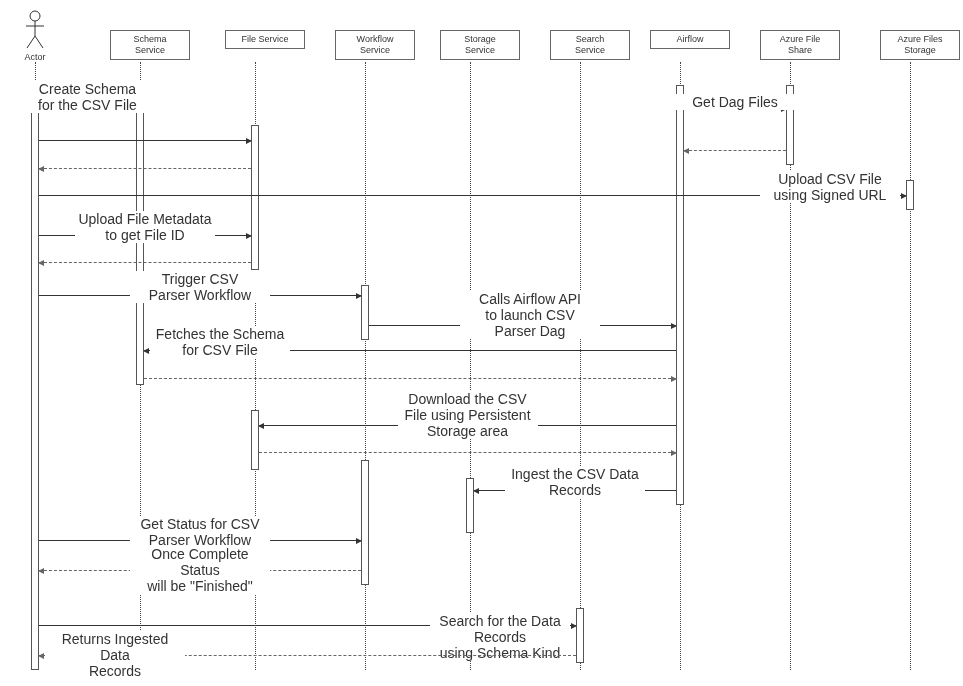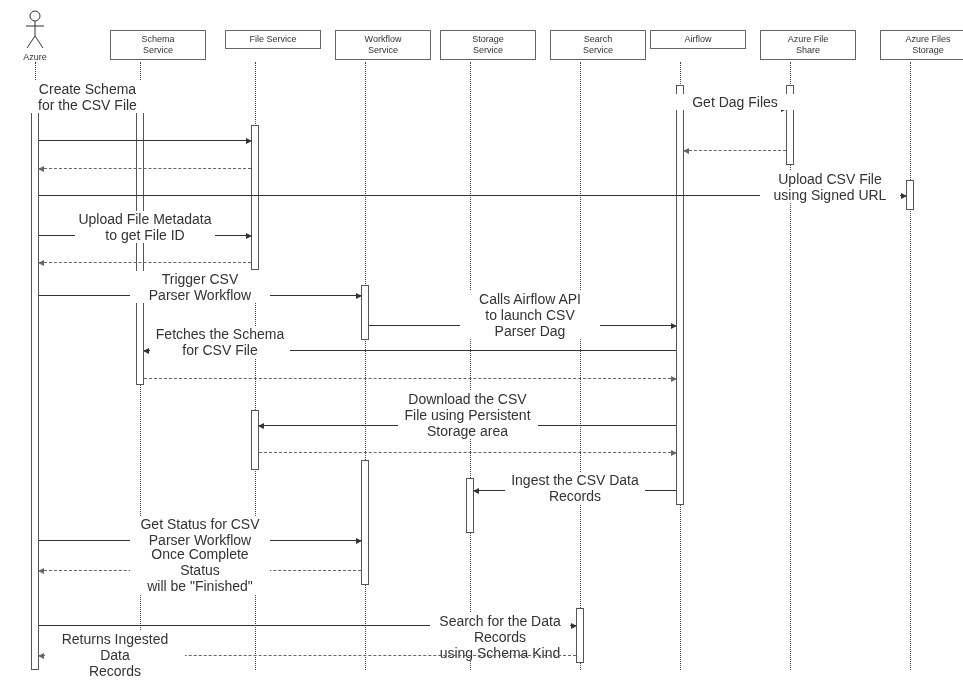--- a/index.html
+++ b/index.html
@@ -31,21 +31,21 @@
     width: 42px;
     text-align: center;
     font-size: 9px;
   }
   
   .participant {
     position: absolute;
     top: 30px;
     border: 1px solid #666;
     background: #fff;
-    padding: 3px 20px;
+    padding: 3px 12px;
     text-align: center;
     font-size: 9px;
     line-height: 1.2;
     width: 54px;
   }
   
   .lifeline {
     position: absolute;
     border-left: 1px dotted #444;
     width: 0;
@@ -100,21 +100,21 @@
 
   <div class="actor-figure">
     <svg width="22" height="40" viewBox="0 0 22 40">
       <circle cx="11" cy="6" r="5" fill="none" stroke="#333" stroke-width="1"></circle>
       <line x1="11" y1="11" x2="11" y2="26" stroke="#333" stroke-width="1"></line>
       <line x1="2" y1="16" x2="20" y2="16" stroke="#333" stroke-width="1"></line>
       <line x1="11" y1="26" x2="3" y2="38" stroke="#333" stroke-width="1"></line>
       <line x1="11" y1="26" x2="19" y2="38" stroke="#333" stroke-width="1"></line>
     </svg>
   </div>
-  <div class="actor-label">Azure</div>
+  <div class="actor-label">Actor</div>
 
 <div class="participant" style="left: 110px; white-space: pre-line;">Schema
 Service</div>
     <div class="lifeline" style="left: 140px; top: 62px; height: 608px;"></div>
     <div class="participant" style="left: 225px; white-space: pre-line;">File Service</div>
     <div class="lifeline" style="left: 255px; top: 62px; height: 608px;"></div>
     <div class="participant" style="left: 335px; white-space: pre-line;">Workflow
 Service</div>
     <div class="lifeline" style="left: 365px; top: 62px; height: 608px;"></div>
     <div class="participant" style="left: 440px; white-space: pre-line;">Storage
@@ -198,21 +198,21 @@
     </div>
     <div class="msg-label" style="white-space: pre-line; left: 397.5px; width: 140px; top: 391px;">Download the CSV
 File using Persistent
 Storage area</div>
     <div class="msg dashed" style="left: 259px; top: 452px; width: 417px;">
       <div class="arrow-r"></div>
     </div>
     <div class="msg solid" style="left: 474px; top: 490px; width: 202px;">
       <div class="arrow-l"></div>
     </div>
-    <div class="msg-label" style="white-space: pre-line; left: 505px; width: 140px; top: 466px; margin-top: 6px;">Ingest the CSV Data
+    <div class="msg-label" style="white-space: pre-line; left: 505px; width: 140px; top: 466px;">Ingest the CSV Data
 Records</div>
     <div class="msg solid" style="left: 39px; top: 540px; width: 322px;">
       <div class="arrow-r"></div>
     </div>
     <div class="msg-label" style="white-space: pre-line; left: 130px; width: 140px; top: 516px;">Get Status for CSV
 Parser Workflow</div>
     <div class="msg dashed" style="left: 39px; top: 570px; width: 322px;">
       <div class="arrow-l"></div>
     </div>
     <div class="msg-label" style="white-space: pre-line; left: 130px; width: 140px; top: 546px; text-align: center;">Once Complete Status

